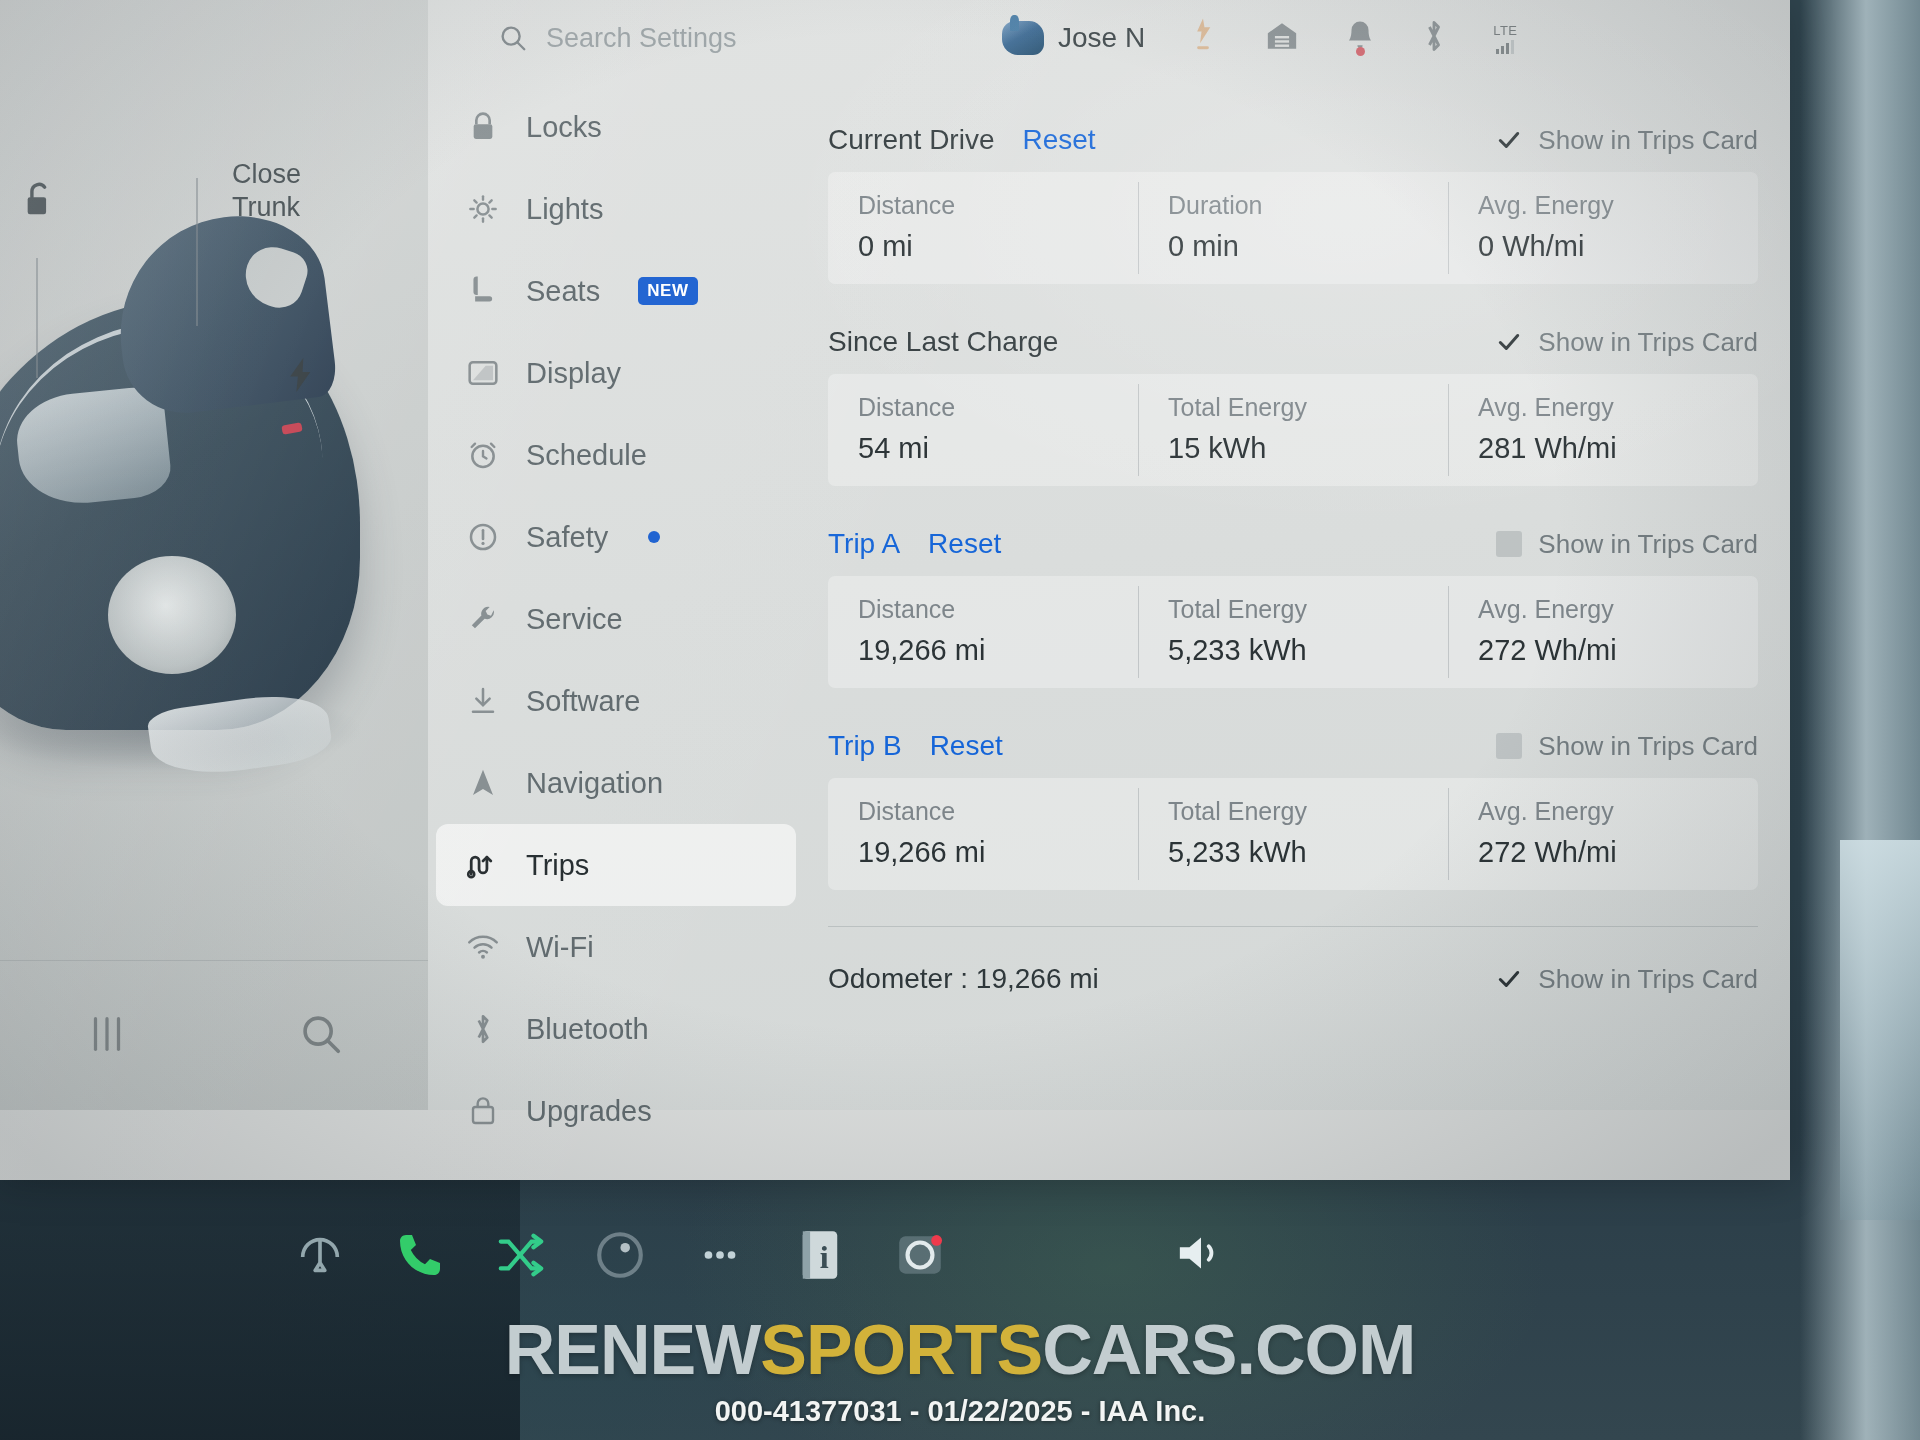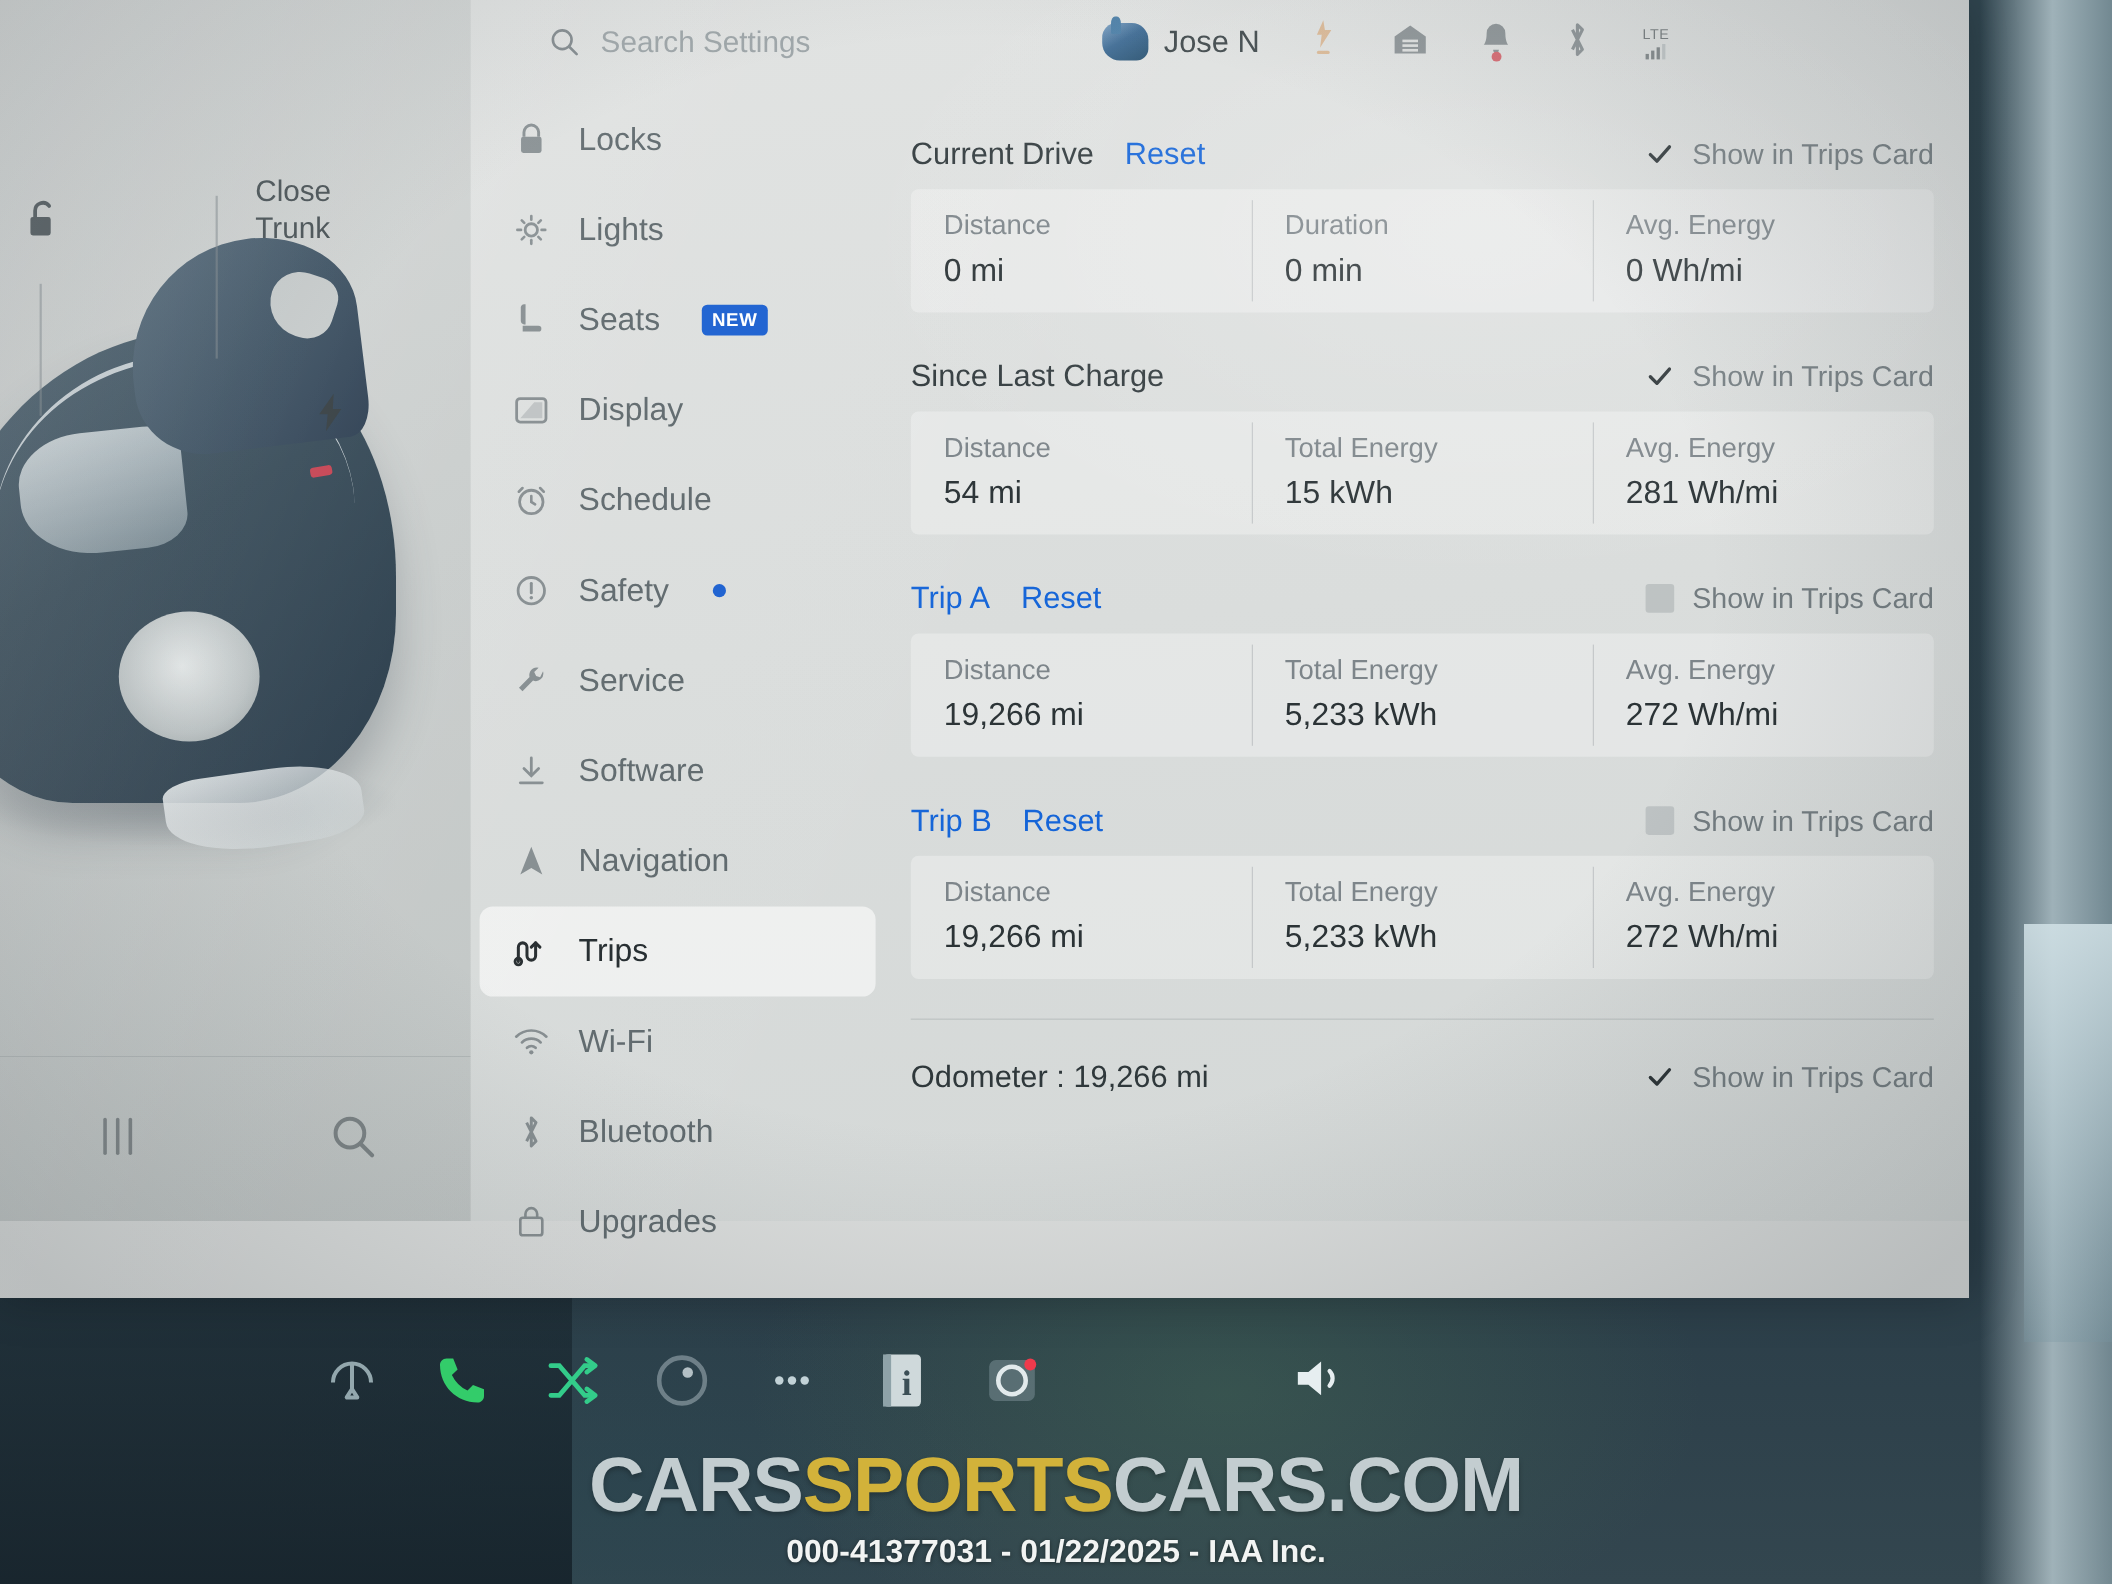--- a/index.html
+++ b/index.html
@@ -681,17 +681,17 @@
 
     <div class="dock-right">
       <svg width="58" height="50" viewBox="0 0 30 26">
         <path d="M4 10h5l6-5v16l-6-5H4z" fill="#e6eef0"></path>
         <path d="M19 9.5a5 5 0 0 1 0 7" fill="none" stroke="#e6eef0" stroke-width="2" stroke-linecap="round"></path>
       </svg>
     </div>
   </div>
 
   <div class="wm">
-    <span class="g1">CARS</span><span class="g2">SPORTS</span><span class="g3">CARS.COM</span>
+    <span class="g1">RENEW</span><span class="g2">SPORTS</span><span class="g3">CARS.COM</span>
   </div>
   <div class="wm-sub">000-41377031 - 01/22/2025 - IAA Inc.</div>
 
 </div>
 
 </body></html>

